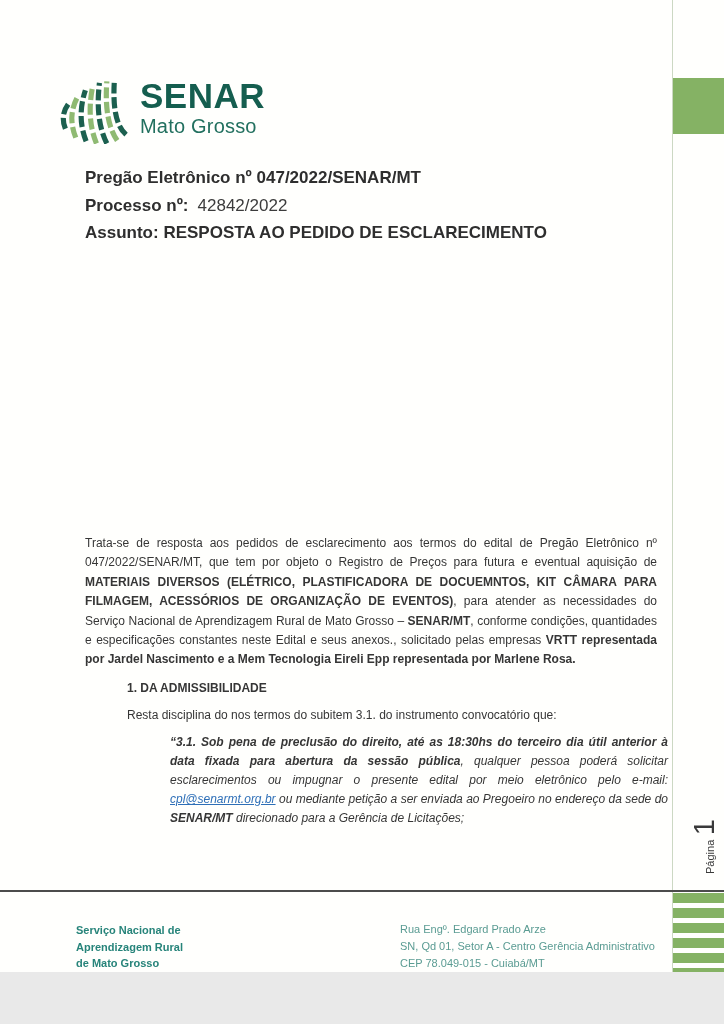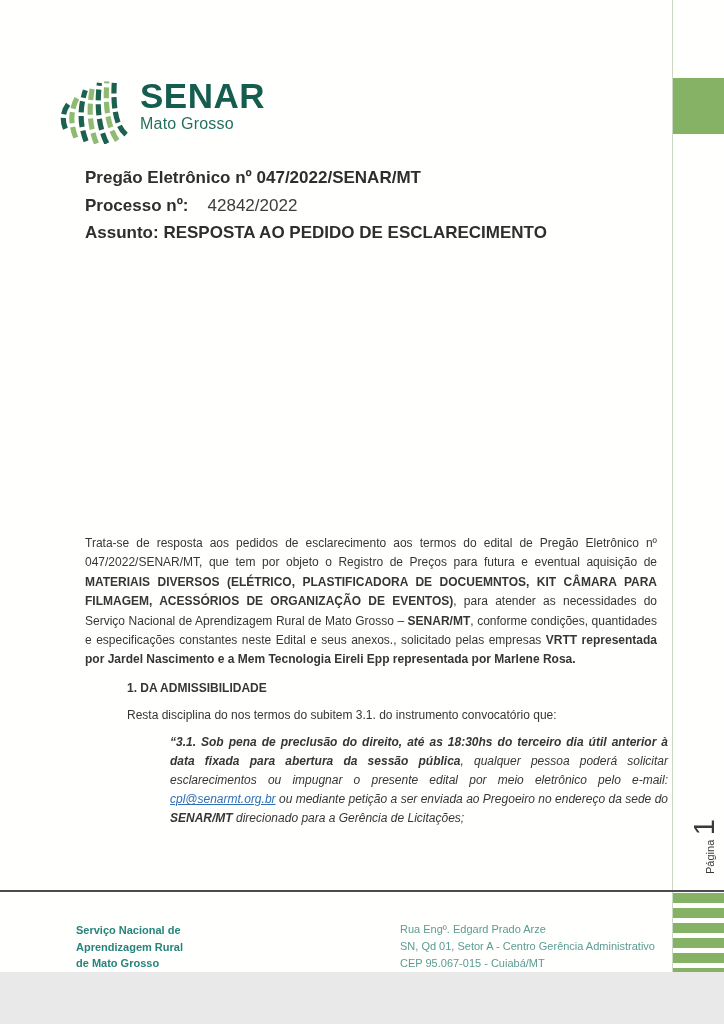--- a/index.html
+++ b/index.html
@@ -15,27 +15,27 @@
     position:absolute; left:673px; top:893px; width:51px; height:131px;
     background:repeating-linear-gradient(to bottom,#85b264 0px,#85b264 10px,transparent 10px,transparent 15px);
   }
   .hr-sep { position:absolute; left:0; top:890px; width:724px; height:2px; background:#4c4c4c; }
 
   
   .logo { position:absolute; left:58px; top:72px; display:flex; align-items:flex-start; }
   .logo-mark { width:74px; height:72px; }
   .wordmark { margin-left:8px; padding-top:8px; }
   .brand { font-size:35px; font-weight:bold; color:#155e4f; letter-spacing:0.5px; line-height:0.9; }
-  .region { font-size:16px; color:#22705f; margin-top:3px; letter-spacing:0.2px; }
+  .region { font-size:20px; color:#22705f; margin-top:3px; letter-spacing:0.2px; }
 
   
   .doc-header { position:absolute; left:85px; top:171px; width:578px; font-size:17px; color:#2e2e2e; }
   .doc-header .row { margin-bottom:13.5px; line-height:14px; }
   .bold { font-weight:bold; }
-  .proc-val { font-weight:normal; margin-left:19px; color:#3c3c3c; }
+  .proc-val { font-weight:normal; margin-left:9px; color:#3c3c3c; }
 
   
   .body-text { position:absolute; left:85px; top:534px; width:572px; font-size:12px; line-height:19.4px; text-align:justify; }
   .section-heading { margin:9px 0 0 42px; font-weight:bold; text-align:left; }
   .lead-in { margin:8px 0 0 42px; text-align:left; }
   .quote { margin:7px 0 0 85px; width:498px; font-style:italic; line-height:19.2px; }
   .quote .qp + .qp { margin-top:8px; }
   .b { font-weight:bold; }
   .link { color:#2e6fb7; text-decoration:underline; }
   p, .qp { margin:0; }
@@ -101,17 +101,17 @@
   </div>
 
   <div class="footer-org">
     <div>Serviço Nacional de</div>
     <div>Aprendizagem Rural</div>
     <div>de Mato Grosso</div>
   </div>
   <div class="footer-addr">
     <div>Rua Engº. Edgard Prado Arze</div>
     <div>SN, Qd 01, Setor A - Centro Gerência Administrativo</div>
-    <div>CEP 95.067-015 - Cuiabá/MT</div>
+    <div>CEP 78.049-015 - Cuiabá/MT</div>
     <div>65 3928 4800 | www.senarmt.org.br</div>
   </div>
 
 </div>
 
 </body></html>

